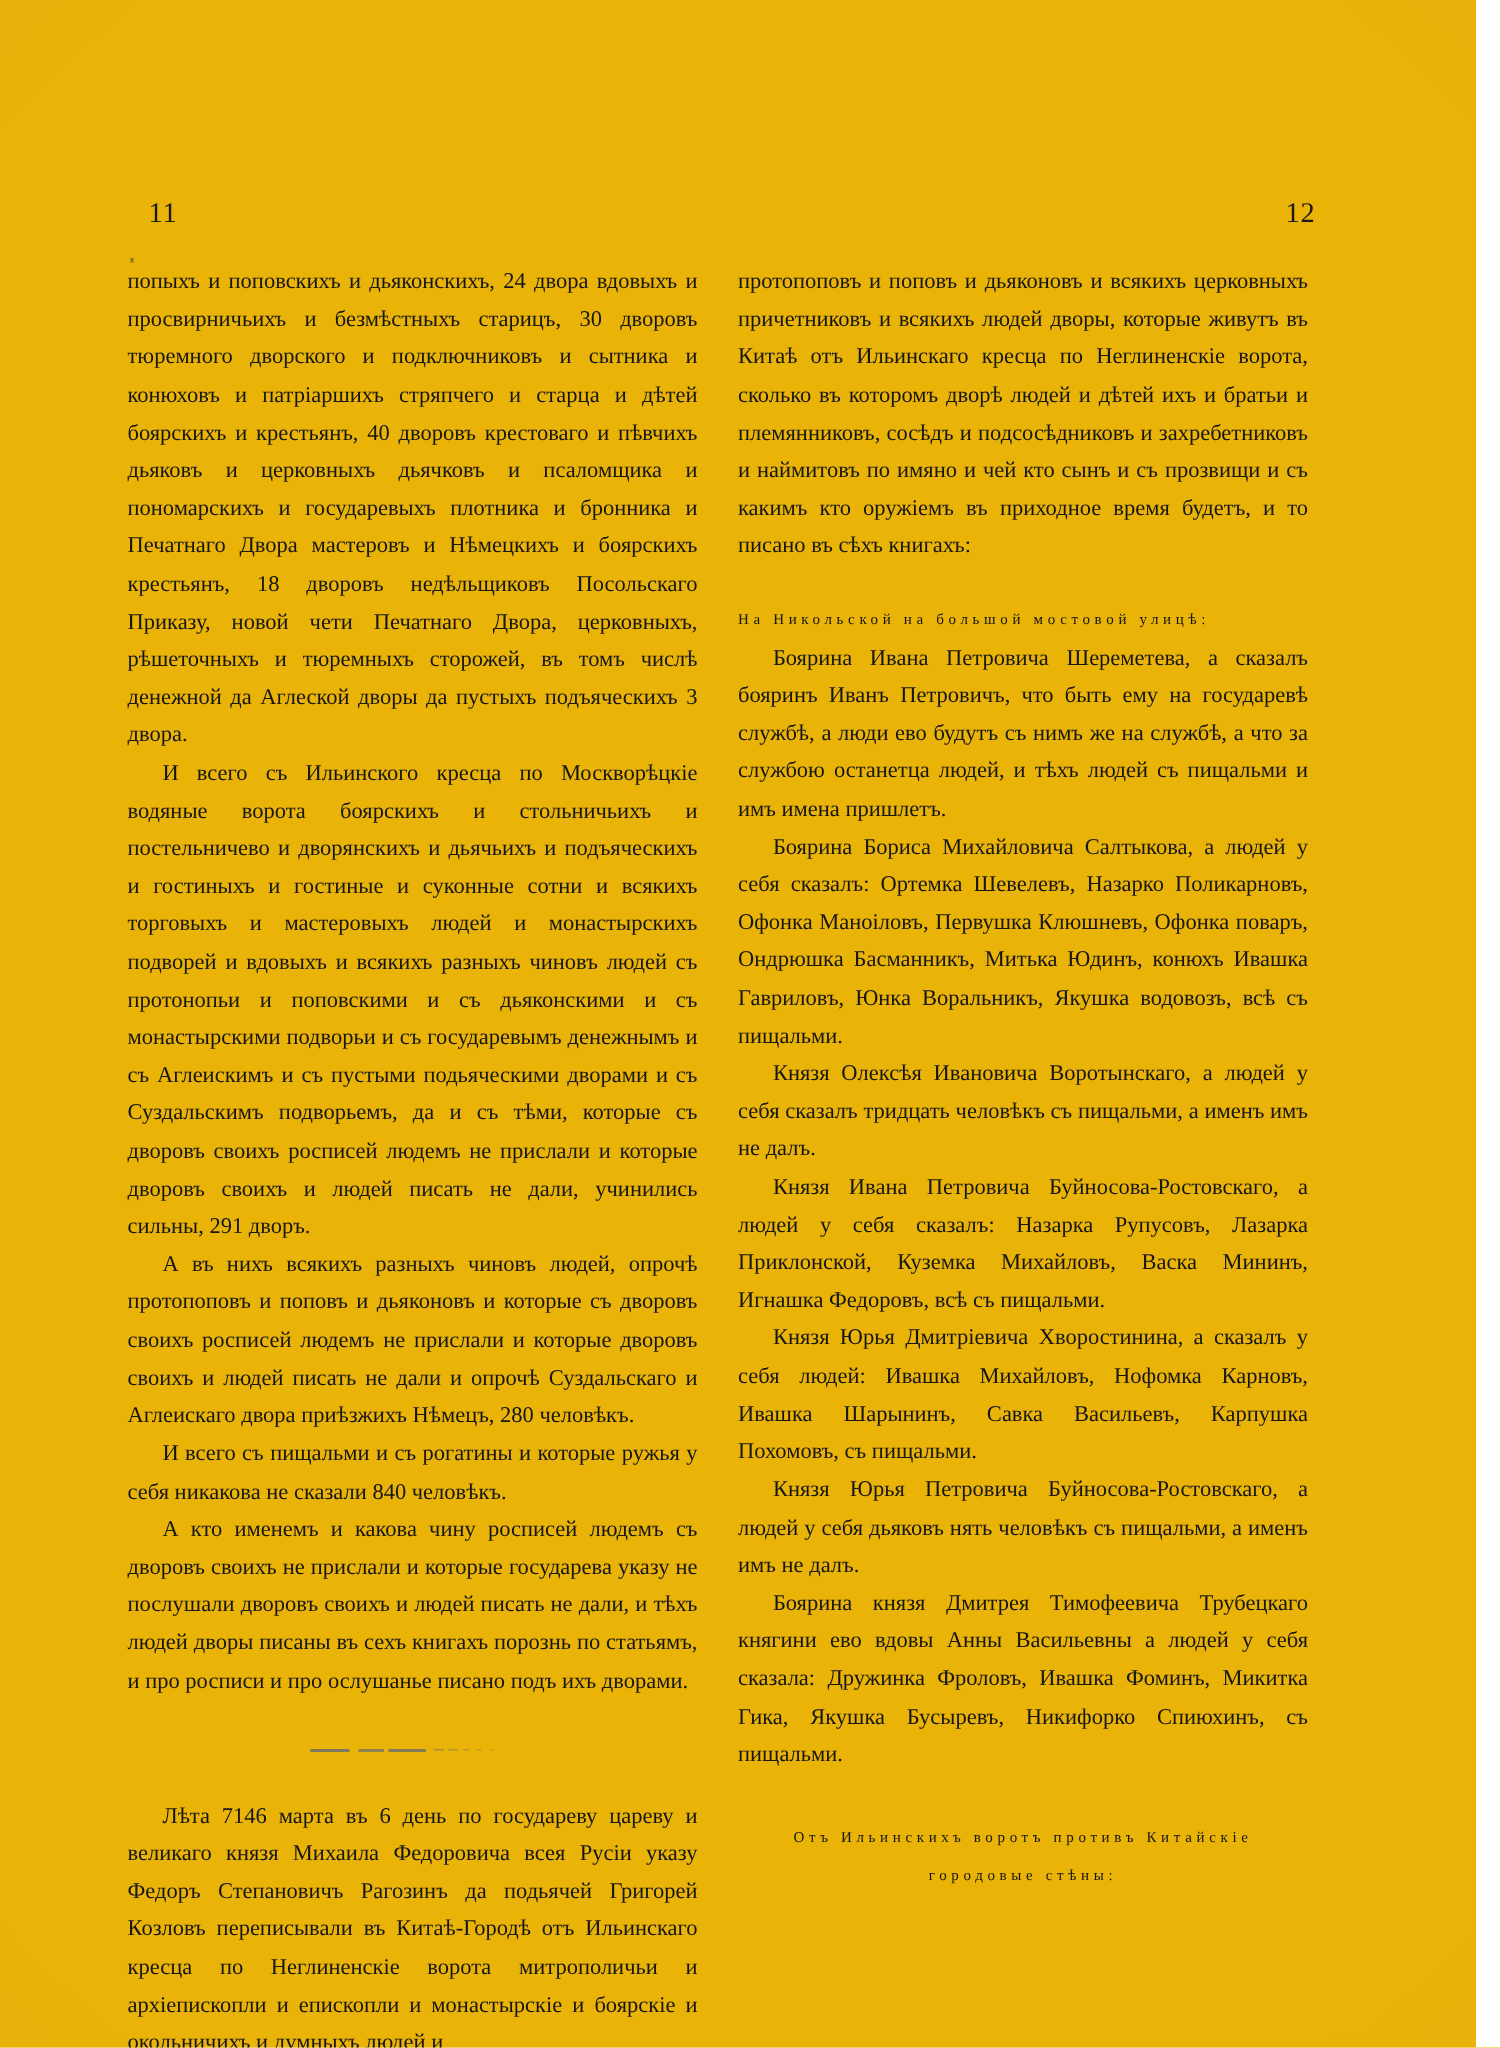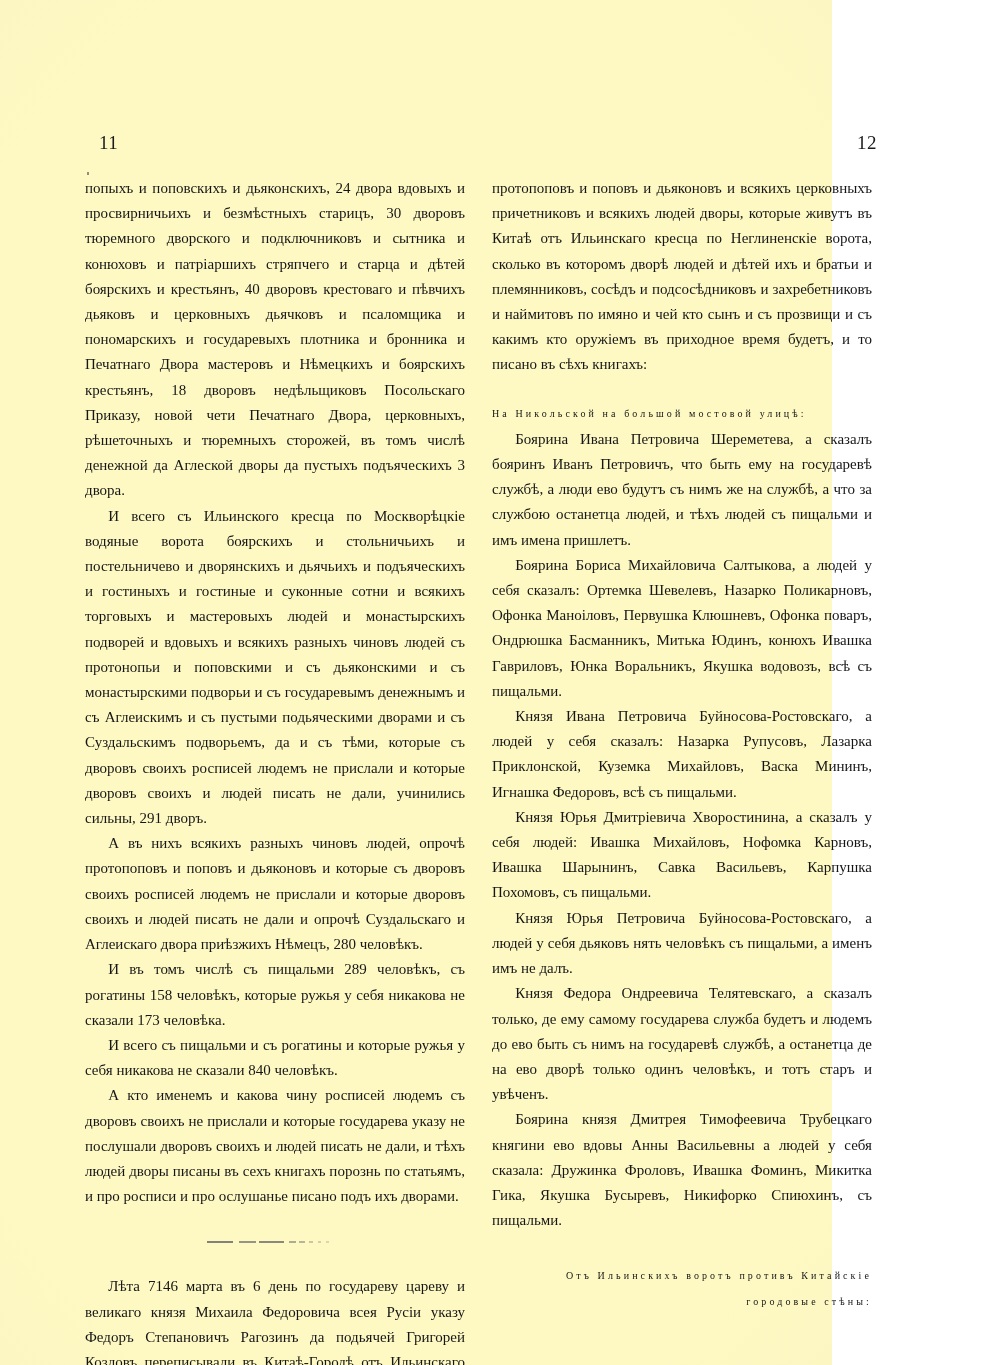--- a/index.html
+++ b/index.html
@@ -11,23 +11,23 @@
     width: 1000px;
     height: 1365px;
     background: #ffffff;
     font-family: "Liberation Serif", "DejaVu Serif", serif;
     color: #141414;
     overflow: hidden;
   }
 
   .page {
     position: relative;
-    width: 832px;
+    width: 984px;
     height: 1365px;
-    background: #fef9c3;
+    background: #eab308;
     box-sizing: border-box;
   }
 
   
   .paper-tone {
     position: absolute;
     inset: 0;
     background:
       radial-gradient(ellipse 120% 100% at 50% 50%, rgba(255,255,255,0) 55%, rgba(168,163,152,0.10) 100%);
     pointer-events: none;
@@ -79,21 +79,21 @@
   
   .heading {
     margin: 0;
     font-size: 10px;
     line-height: 25.2px;
     letter-spacing: 3.1px;
     color: #161616;
     white-space: nowrap;
   }
   .heading.centered {
-    text-align: right;
+    text-align: center;
   }
   .heading-block {
     margin-top: 23px;
     margin-bottom: 1px;
   }
   .heading-block.block-2 {
     margin-top: 30px;
   }
 
   
@@ -138,21 +138,20 @@
     <span class="folio folio-left">11</span>
     <span class="folio folio-right">12</span>
   </div>
 
   <div class="columns">
 
     <div class="col">
       <p class="para flush">попыхъ и поповскихъ и дьяконскихъ, 24 двора вдовыхъ и просвирничьихъ и безмѣстныхъ старицъ, 30 дворовъ тюремного дворского и подключниковъ и сытника и конюховъ и патріаршихъ стряпчего и старца и дѣтей боярскихъ и крестьянъ, 40 дворовъ крестоваго и пѣвчихъ дьяковъ и церковныхъ дьячковъ и псаломщика и пономарскихъ и государевыхъ плотника и бронника и Печатнаго Двора мастеровъ и Нѣмецкихъ и боярскихъ крестьянъ, 18 дворовъ недѣльщиковъ Посольскаго Приказу, новой чети Печатнаго Двора, церковныхъ, рѣшеточныхъ и тюремныхъ сторожей, въ томъ числѣ денежной да Аглеской дворы да пустыхъ подъяческихъ 3 двора.</p>
       <p class="para">И всего съ Ильинского кресца по Москворѣцкіе водяные ворота боярскихъ и стольничьихъ и постельничево и дворянскихъ и дьячьихъ и подъяческихъ и гостиныхъ и гостиные и суконные сотни и всякихъ торговыхъ и мастеровыхъ людей и монастырскихъ подворей и вдовыхъ и всякихъ разныхъ чиновъ людей съ протонопьи и поповскими и съ дьяконскими и съ монастырскими подворьи и съ государевымъ денежнымъ и съ Аглеискимъ и съ пустыми подьяческими дворами и съ Суздальскимъ подворьемъ, да и съ тѣми, которые съ дворовъ своихъ росписей людемъ не прислали и которые дворовъ своихъ и людей писать не дали, учинились сильны, 291 дворъ.</p>
       <p class="para">А въ нихъ всякихъ разныхъ чиновъ людей, опрочѣ протопоповъ и поповъ и дьяконовъ и которые съ дворовъ своихъ росписей людемъ не прислали и которые дворовъ своихъ и людей писать не дали и опрочѣ Суздальскаго и Аглеискаго двора приѣзжихъ Нѣмецъ, 280 человѣкъ.</p>
-      <p class="para">И въ томъ числѣ съ пищальми 289 человѣкъ, съ рогатины 158 человѣкъ, которые ружья у себя никакова не сказали 173 человѣка.</p>
       <p class="para">И всего съ пищальми и съ рогатины и которые ружья у себя никакова не сказали 840 человѣкъ.</p>
       <p class="para">А кто именемъ и какова чину росписей людемъ съ дворовъ своихъ не прислали и которые государева указу не послушали дворовъ своихъ и людей писать не дали, и тѣхъ людей дворы писаны въ сехъ книгахъ порознь по статьямъ, и про росписи и про ослушанье писано подъ ихъ дворами.</p>
 
       <div class="separator">
         <span class="seg s1"></span>
         <span class="seg s2"></span>
         <span class="seg s3"></span>
         <span class="seg s4"></span>
         <span class="seg s5"></span>
         <span class="seg s6"></span>
@@ -165,24 +164,24 @@
 
     <div class="col">
       <p class="para flush">протопоповъ и поповъ и дьяконовъ и всякихъ церковныхъ причетниковъ и всякихъ людей дворы, которые живутъ въ Китаѣ отъ Ильинскаго кресца по Неглиненскіе ворота, сколько въ которомъ дворѣ людей и дѣтей ихъ и братьи и племянниковъ, сосѣдъ и подсосѣдниковъ и захребетниковъ и наймитовъ по имяно и чей кто сынъ и съ прозвищи и съ какимъ кто оружіемъ въ приходное время будетъ, и то писано въ сѣхъ книгахъ:</p>
 
       <div class="heading-block">
         <p class="heading">На Никольской на большой мостовой улицѣ:</p>
       </div>
 
       <p class="para">Боярина Ивана Петровича Шереметева, а сказалъ бояринъ Иванъ Петровичъ, что быть ему на государевѣ службѣ, а люди ево будутъ съ нимъ же на службѣ, а что за службою останетца людей, и тѣхъ людей съ пищальми и имъ имена пришлетъ.</p>
       <p class="para">Боярина Бориса Михайловича Салтыкова, а людей у себя сказалъ: Ортемка Шевелевъ, Назарко Поликарновъ, Офонка Маноіловъ, Первушка Клюшневъ, Офонка поваръ, Ондрюшка Басманникъ, Митька Юдинъ, конюхъ Ивашка Гавриловъ, Юнка Воральникъ, Якушка водовозъ, всѣ съ пищальми.</p>
+      <p class="para">Князя Олексѣя Ивановича Воротынскаго, а людей у себя сказалъ тридцать человѣкъ съ пищальми, а именъ имъ не далъ.</p>
       <p class="para">Князя Ивана Петровича Буйносова-Ростовскаго, а людей у себя сказалъ: Назарка Рупусовъ, Лазарка Приклонской, Куземка Михайловъ, Васка Мининъ, Игнашка Федоровъ, всѣ съ пищальми.</p>
       <p class="para">Князя Юрья Дмитріевича Хворостинина, а сказалъ у себя людей: Ивашка Михайловъ, Нофомка Карновъ, Ивашка Шарынинъ, Савка Васильевъ, Карпушка Похомовъ, съ пищальми.</p>
       <p class="para">Князя Юрья Петровича Буйносова-Ростовскаго, а людей у себя дьяковъ нять человѣкъ съ пищальми, а именъ имъ не далъ.</p>
-      <p class="para">Князя Федора Ондреевича Телятевскаго, а сказалъ только, де ему самому государева служба будетъ и людемъ до ево быть съ нимъ на государевѣ службѣ, а останетца де на ево дворѣ только одинъ человѣкъ, и тотъ старъ и увѣченъ.</p>
       <p class="para">Боярина князя Дмитрея Тимофеевича Трубецкаго княгини ево вдовы Анны Васильевны а людей у себя сказала: Дружинка Фроловъ, Ивашка Фоминъ, Микитка Гика, Якушка Бусыревъ, Никифорко Спиюхинъ, съ пищальми.</p>
 
       <div class="heading-block block-2">
         <p class="heading centered">Отъ Ильинскихъ воротъ противъ Китайскіе</p>
         <p class="heading centered">городовые стѣны:</p>
       </div>
 
     </div>
 
   </div>

